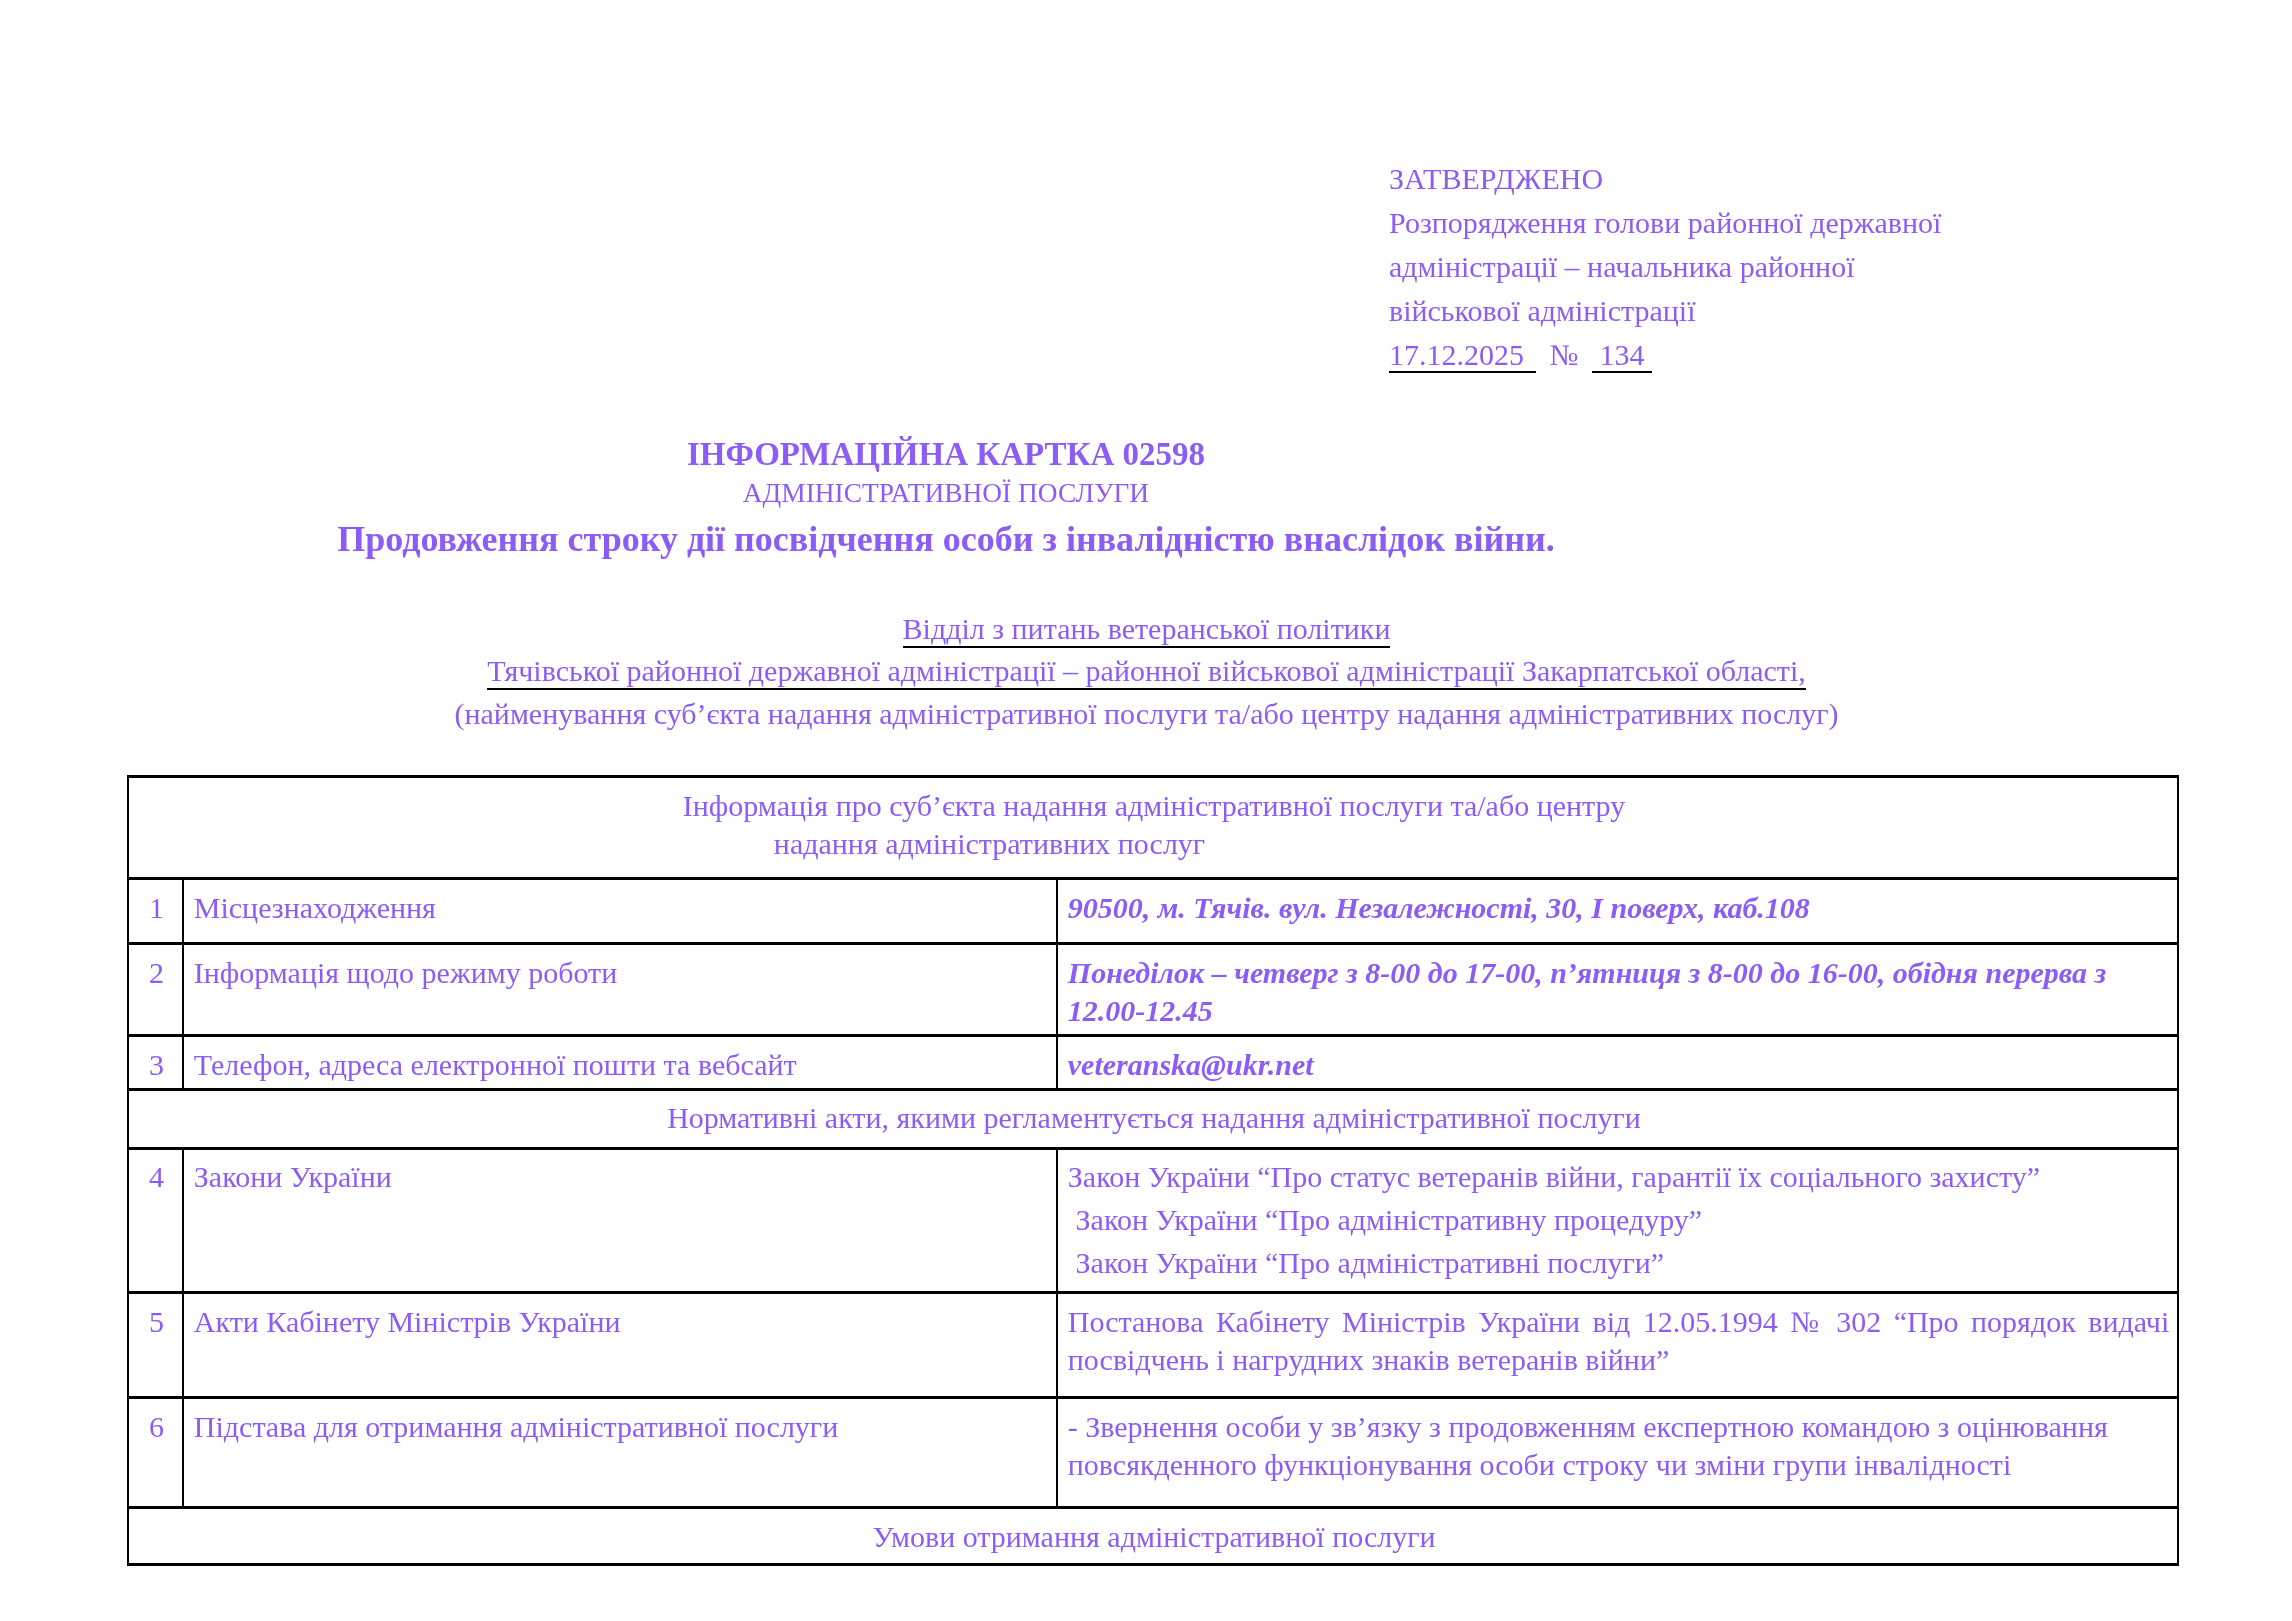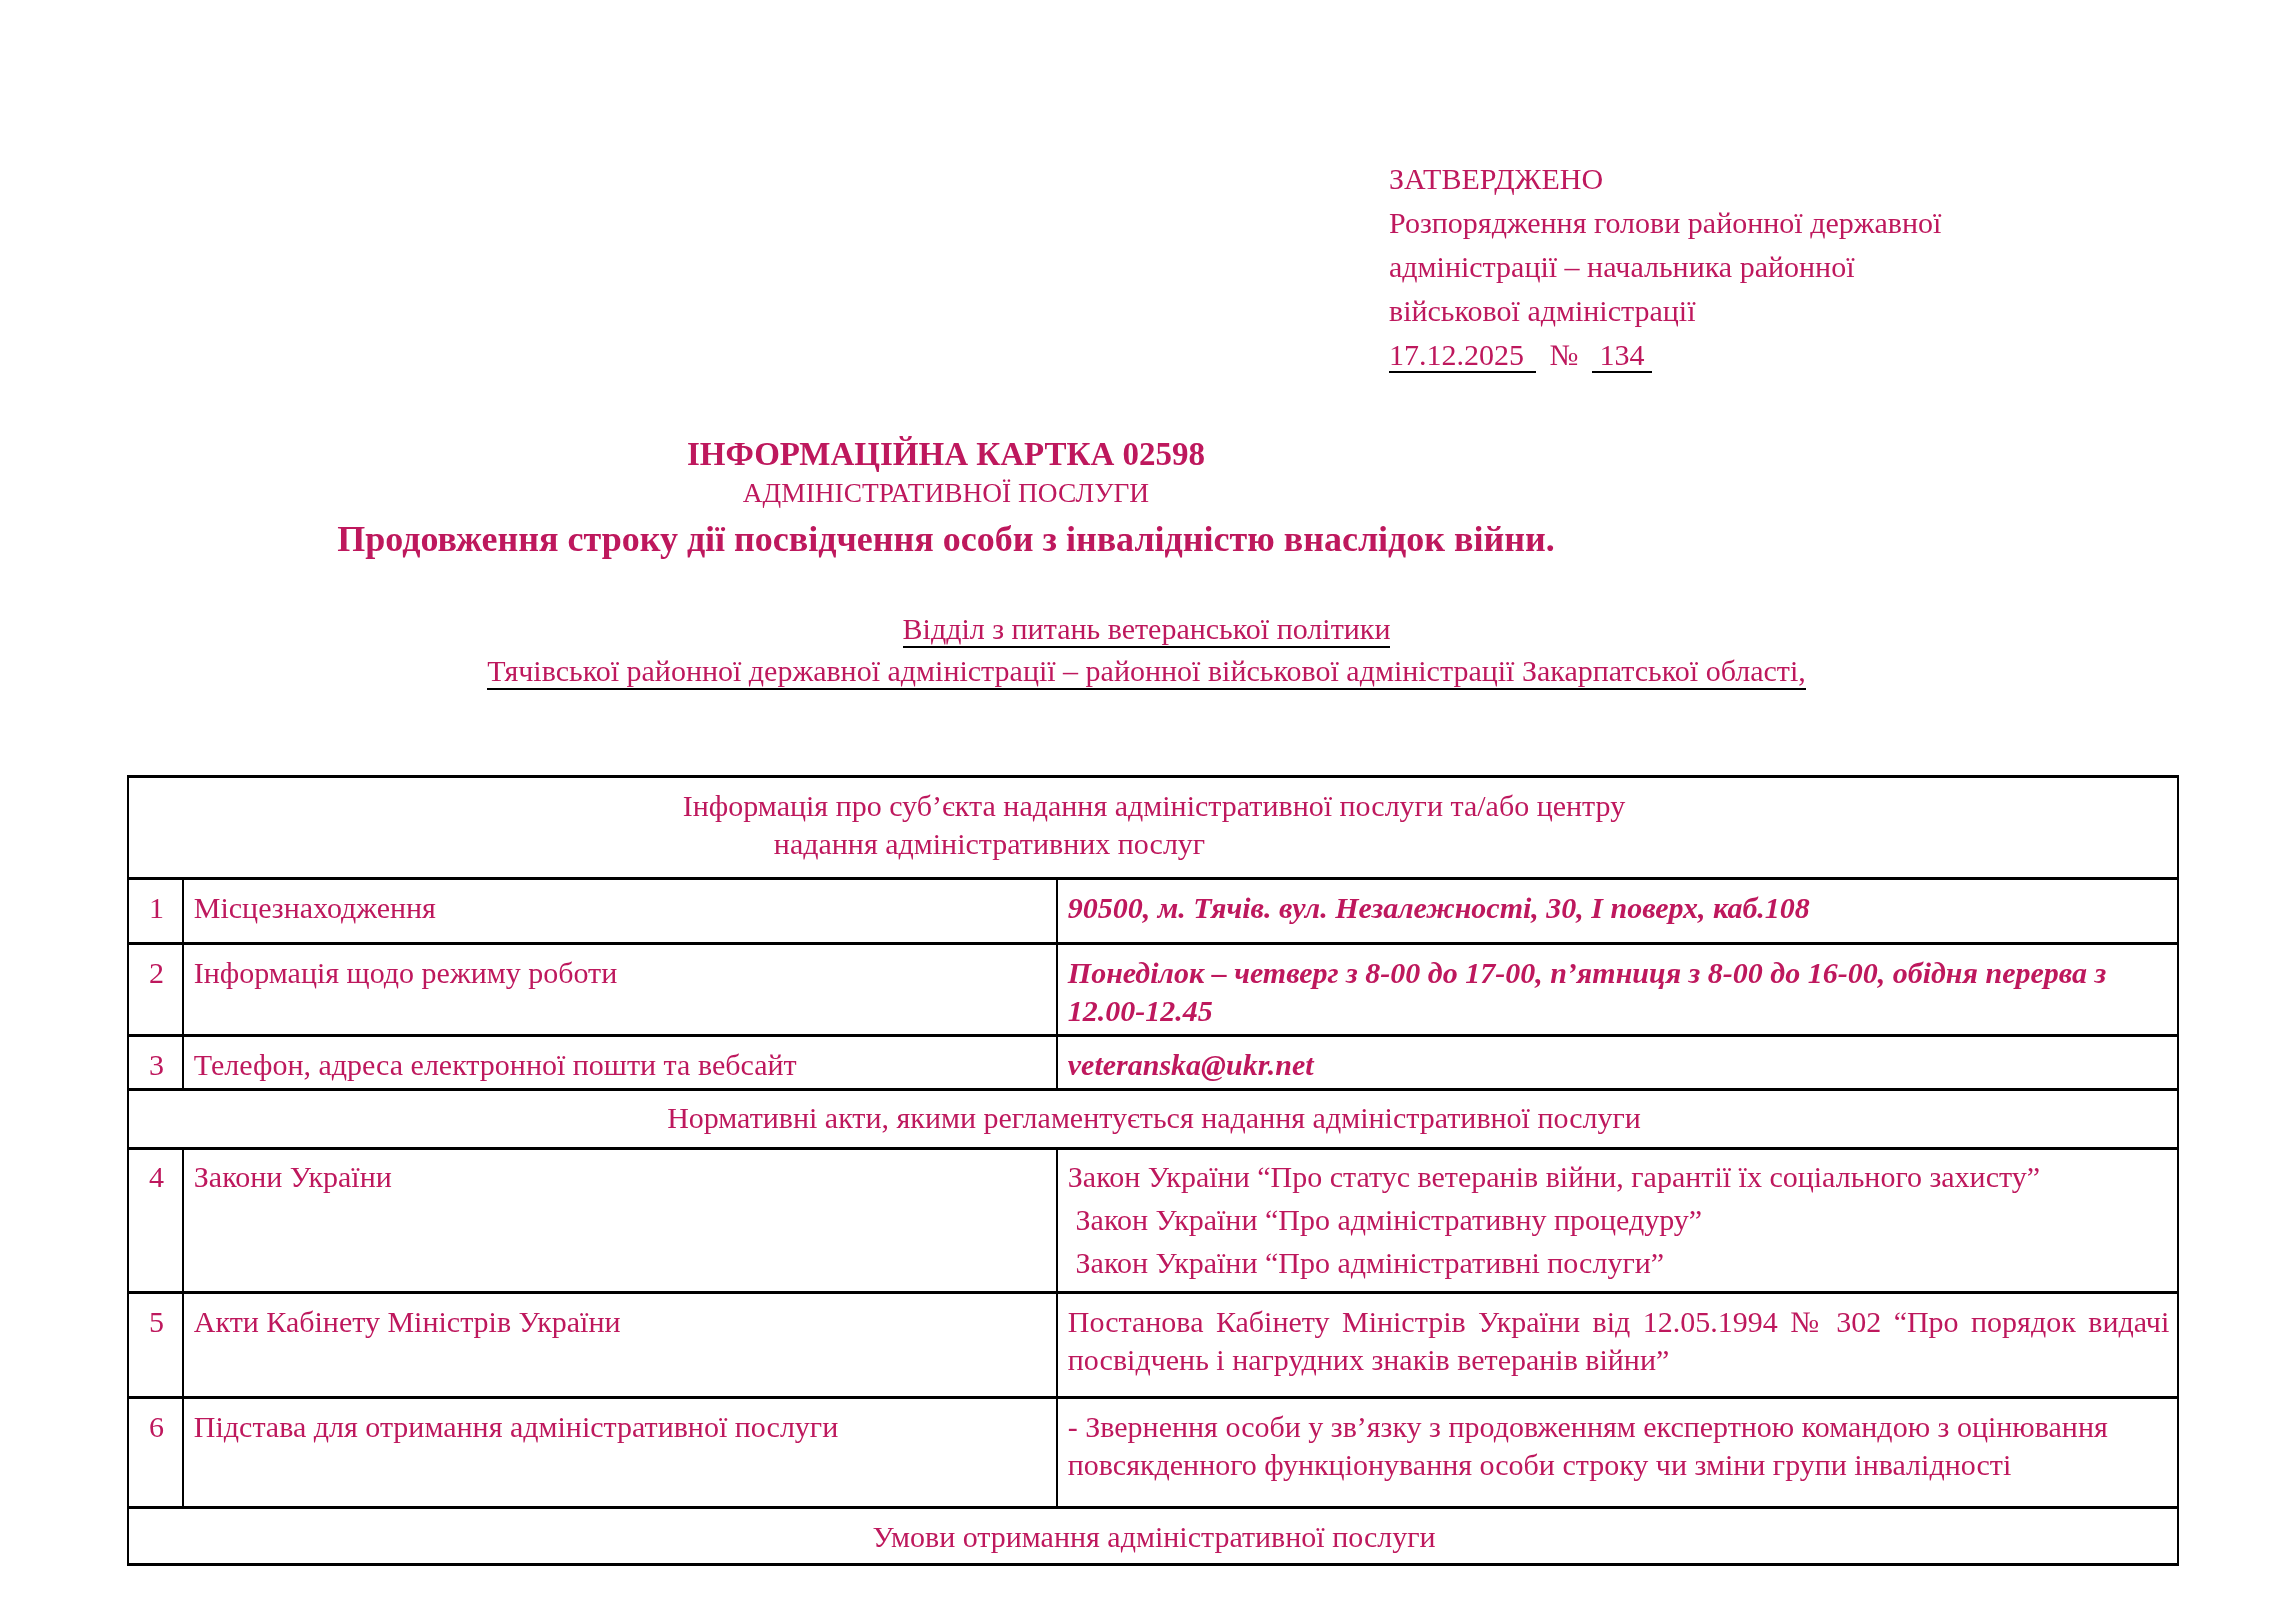--- a/index.html
+++ b/index.html
@@ -1,20 +1,20 @@
 <!DOCTYPE html>
 <html><head>
 <meta charset="utf-8">
 <style>
   html,body { margin:0; padding:0; background:#ffffff; }
   .page {
     position:relative;
     width:2293px; height:1621px;
     background:#ffffff;
-    color:#be185d;
+    color:#8b5cf6;
     font-family:"Liberation Serif","DejaVu Serif",serif;
     font-size:30px;
     overflow:hidden;
   }
 
   
   .approval {
     position:absolute; left:1389px; top:157px;
     width:765px; line-height:44px;
     text-align:left;
@@ -89,20 +89,21 @@
 
   <div class="title-block">
     <div class="t1">ІНФОРМАЦІЙНА КАРТКА 02598</div>
     <div class="t2">АДМІНІСТРАТИВНОЇ ПОСЛУГИ</div>
     <div class="t3">Продовження строку дії посвідчення особи з інвалідністю внаслідок війни.</div>
   </div>
 
   <div class="org-block">
     <div><span class="bu">Відділ з питань ветеранської політики</span></div>
     <div><span class="bu">Тячівської районної державної адміністрації – районної військової адміністрації Закарпатської області,</span></div>
+    <div class="o3">(найменування суб’єкта надання адміністративної послуги та/або центру надання адміністративних послуг)</div>
   </div>
 
   <table class="doc-table">
     <colgroup>
       <col style="width:55px">
       <col style="width:874px">
       <col style="width:1121px">
     </colgroup>
     <tbody>
       <tr class="h-sec1">

